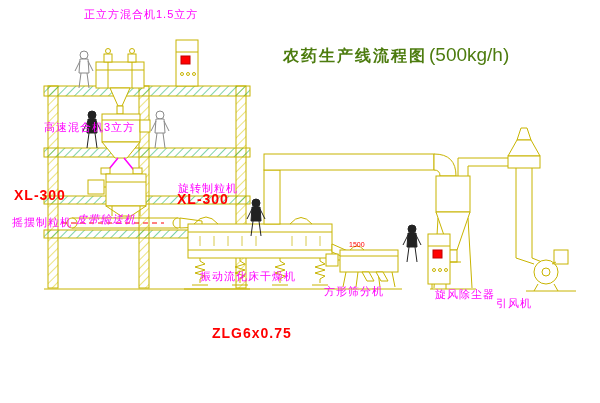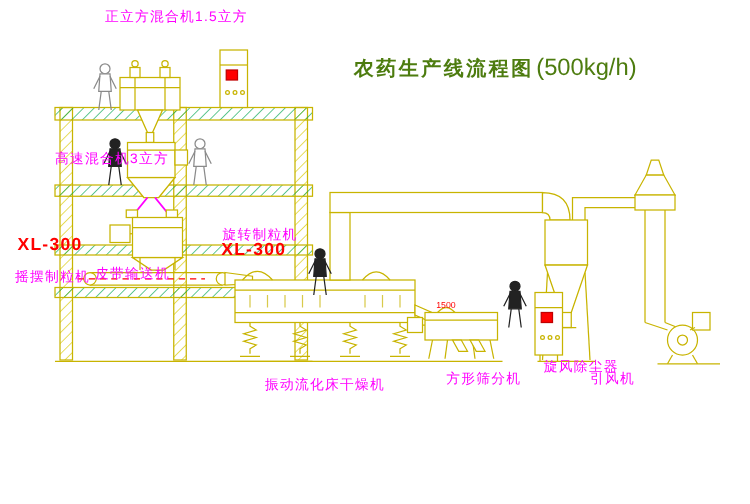--- a/index.html
+++ b/index.html
@@ -223,21 +223,22 @@
     <span class="title-main">农药生产线流程图</span>
     <span class="title-cap">(500kg/h)</span>
   </div>
 
   <div class="lbl" style="left:84px;top:8px;">正立方混合机1.5立方</div>
   <div class="lbl" style="left:44px;top:121px;text-align:right;">高速混合机3立方</div>
   <div class="lbl lbl-model" style="left:14px;top:160px;">XL-300</div>
   <div class="lbl" style="left:12px;top:178px;margin-top:38px;">摇摆制粒机</div>
   <div class="lbl lbl-model" style="left:177px;top:164px;">XL-300</div>
   <div class="lbl" style="left:178px;top:182px;">旋转制粒机</div>
-  <div class="lbl" style="left:76px;top:213px;">皮带输送机</div>
-  <div class="lbl" style="left:200px;top:302px;margin-left:12px;">振动流化床干燥机</div>
-  <div class="lbl" style="left:357px;top:285px;margin-top:12px;">方形筛分机</div>
+  <div class="lbl" style="left:76px;top:213px;font-style:italic;">皮带输送机</div>
+  <div class="lbl" style="left:200px;top:270px;">振动流化床干燥机</div>
+  <div class="lbl lbl-model" style="left:212px;top:298px;">ZLG6x0.75</div>
+  <div class="lbl" style="left:324px;top:285px;">方形筛分机</div>
   <div class="lbl" style="left:419px;top:288px;margin-left:16px;">旋风除尘器</div>
-  <div class="lbl" style="left:472px;top:297px;">引风机</div>
+  <div class="lbl" style="left:496px;top:297px;">引风机</div>
 
   <div class="lbl lbl-tiny" style="left:349px;top:241px;">1500</div>
 
 </div>
 
 </body></html>

